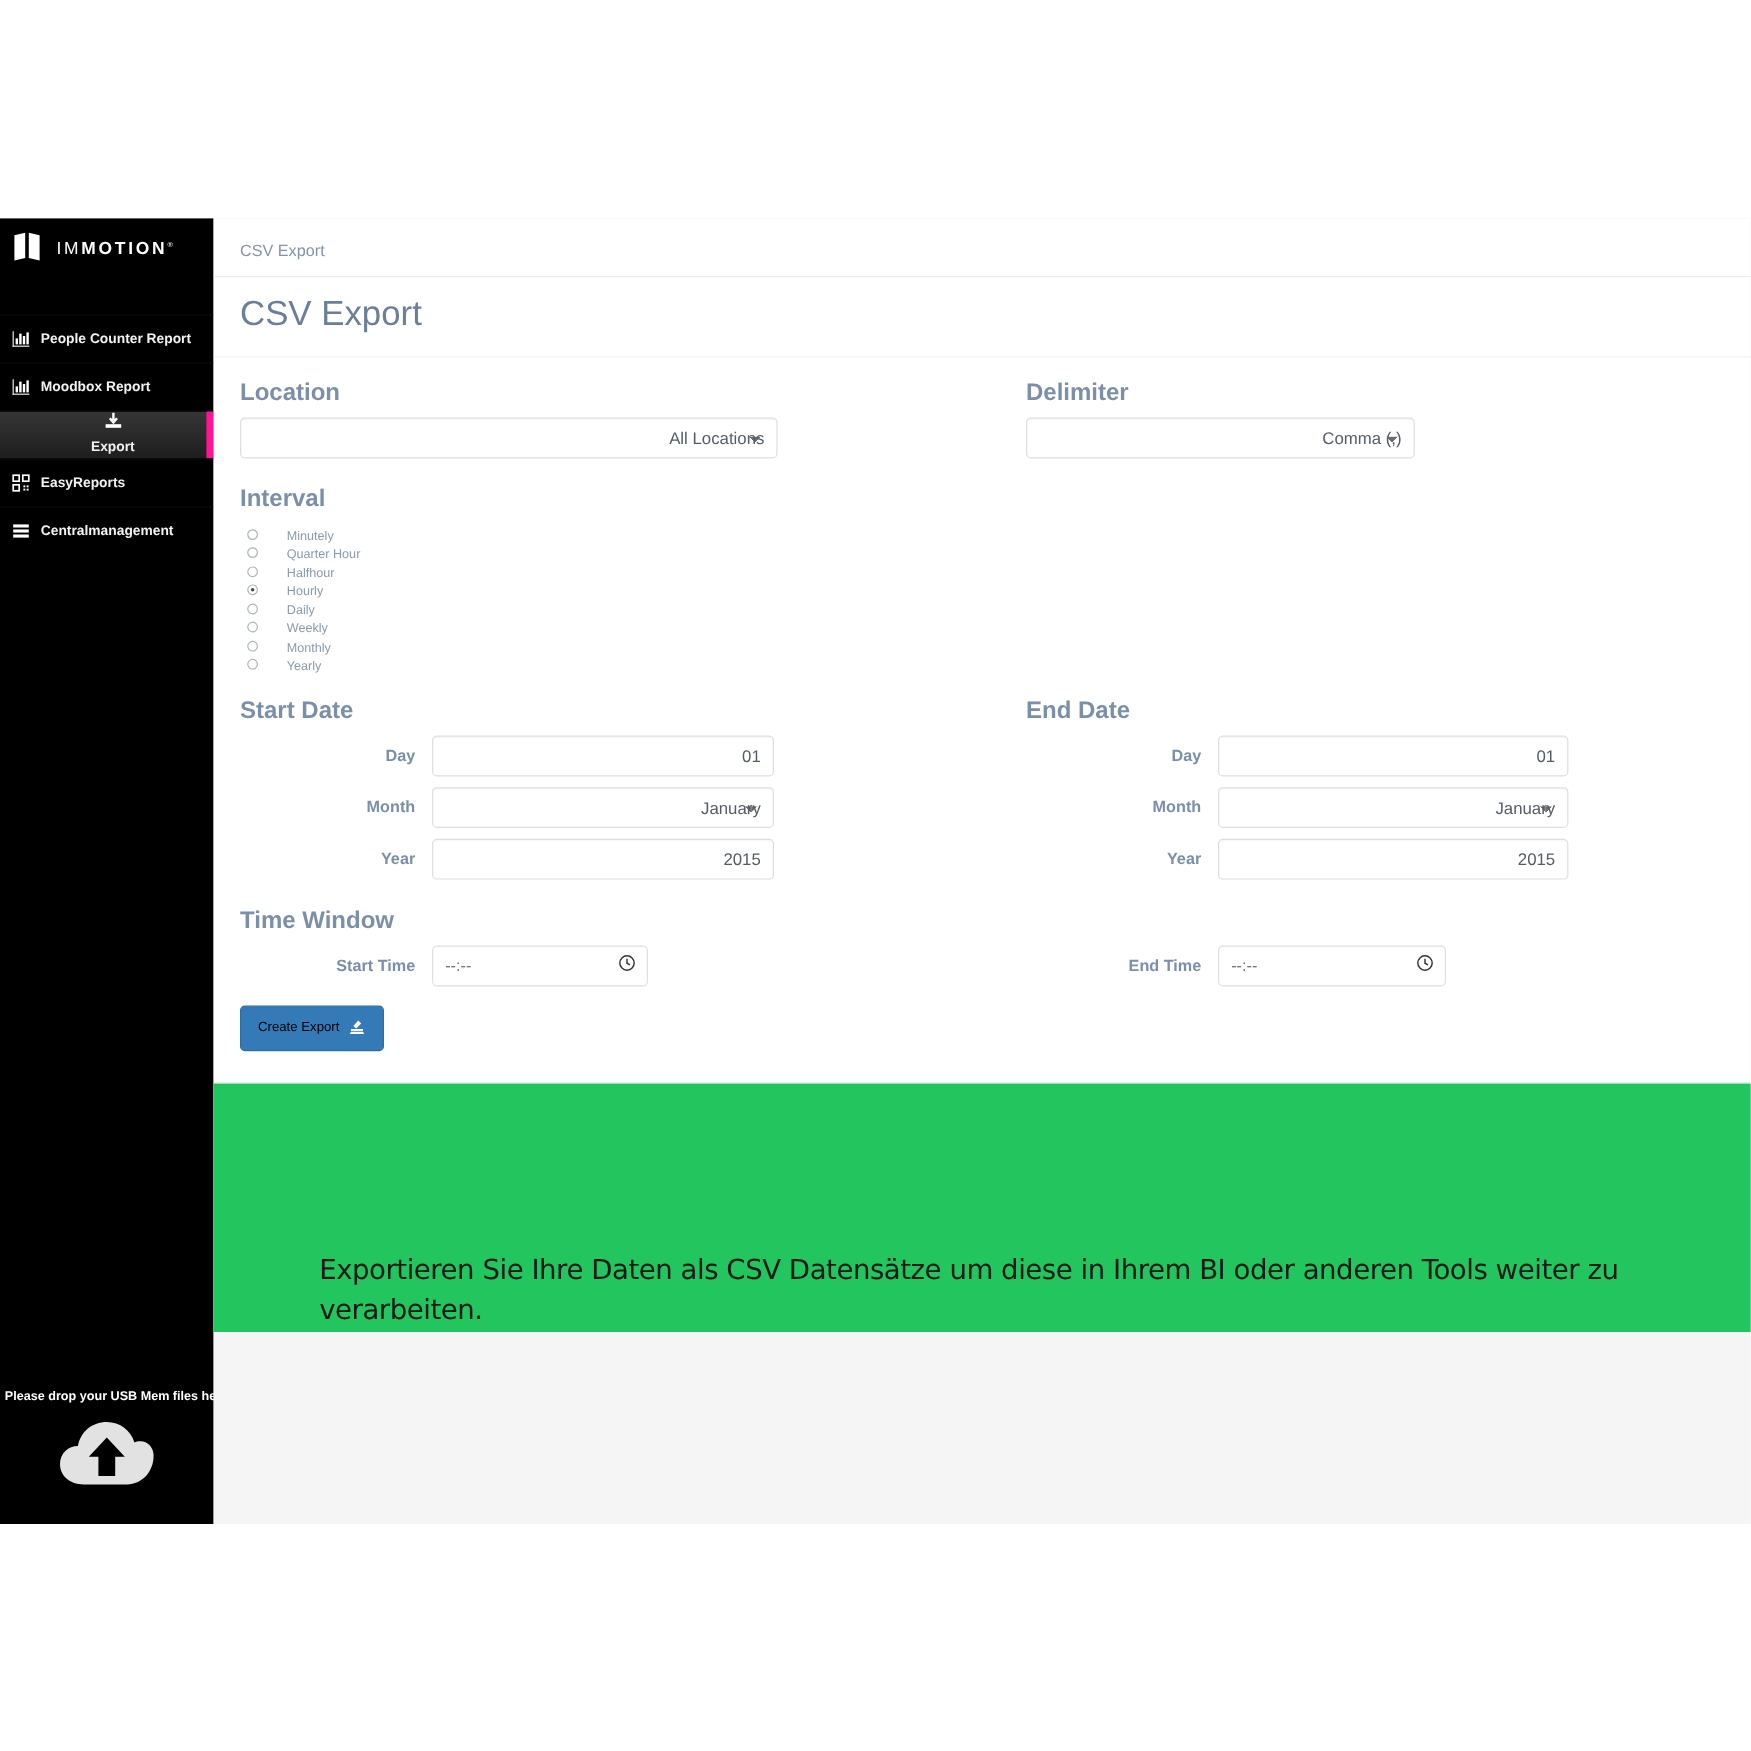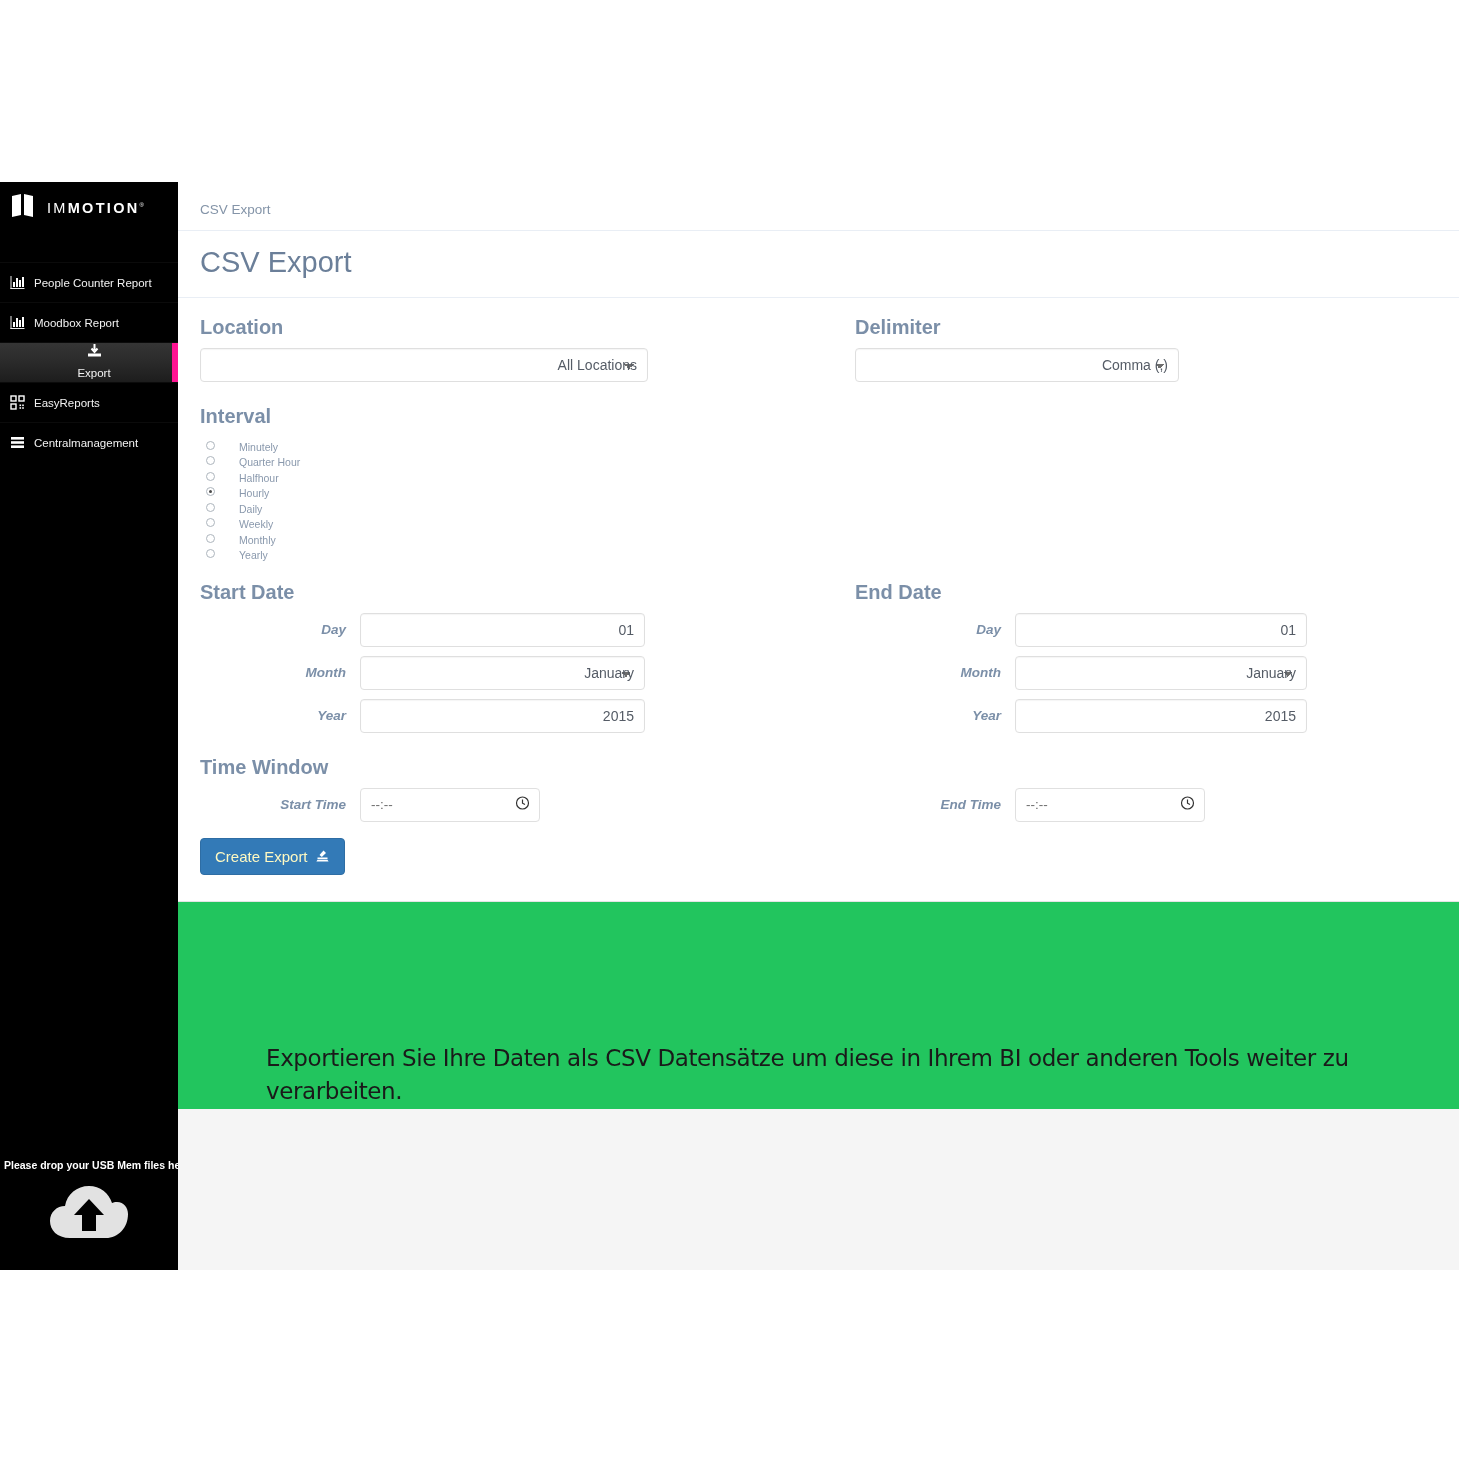--- a/index.html
+++ b/index.html
@@ -56,20 +56,21 @@
   .nav { margin-top: 28px; }
   .nav-item {
     height: 40px;
     display: flex;
     align-items: center;
     padding-left: 10px;
     gap: 9px;
     position: relative;
     cursor: pointer;
     border-top: 1px solid #0b0b0b;
+    font-weight: bold;
   }
   .nav-item .nav-label {
     font-size: 11.5px;
     color: #f2f2f2;
     white-space: nowrap;
   }
   .nav-item.active {
     background: linear-gradient(to bottom, #353535 0%, #2a2a2a 50%, #1d1d1d 100%);
     flex-direction: column;
   }
@@ -207,21 +208,20 @@
     align-items: center;
     margin-bottom: 9px;
   }
   .field-label {
     width: 160px;
     text-align: right;
     padding-right: 14px;
     font-size: 13.5px;
     font-weight: bold;
     color: #7b8fa8;
-    font-style: italic;
   }
   .field-ctrl-wrap { position: relative; }
   .time-ctrl {
     width: 180px;
     height: 34px;
     border: 1px solid #e0e0e0;
     border-radius: 4px;
     background: #ffffff;
     font-size: 13.5px;
     color: #6d6d6d;
@@ -234,22 +234,22 @@
     right: 10px; top: 50%;
     transform: translateY(-50%);
     pointer-events: none;
   }
 
   .btn-primary {
     margin-top: 7px;
     background: #337ab7;
     border: 1px solid #2e6da4;
     border-radius: 4px;
-    color: #fef9c3;
-    font-size: 15px;
+    color: #000000;
+    font-size: 11px;
     font-family: "Liberation Sans", sans-serif;
     padding: 9px 14px 9px 14px;
     display: inline-flex;
     align-items: center;
     gap: 7px;
     cursor: pointer;
     line-height: 1;
   }
 
   .desc-area {

